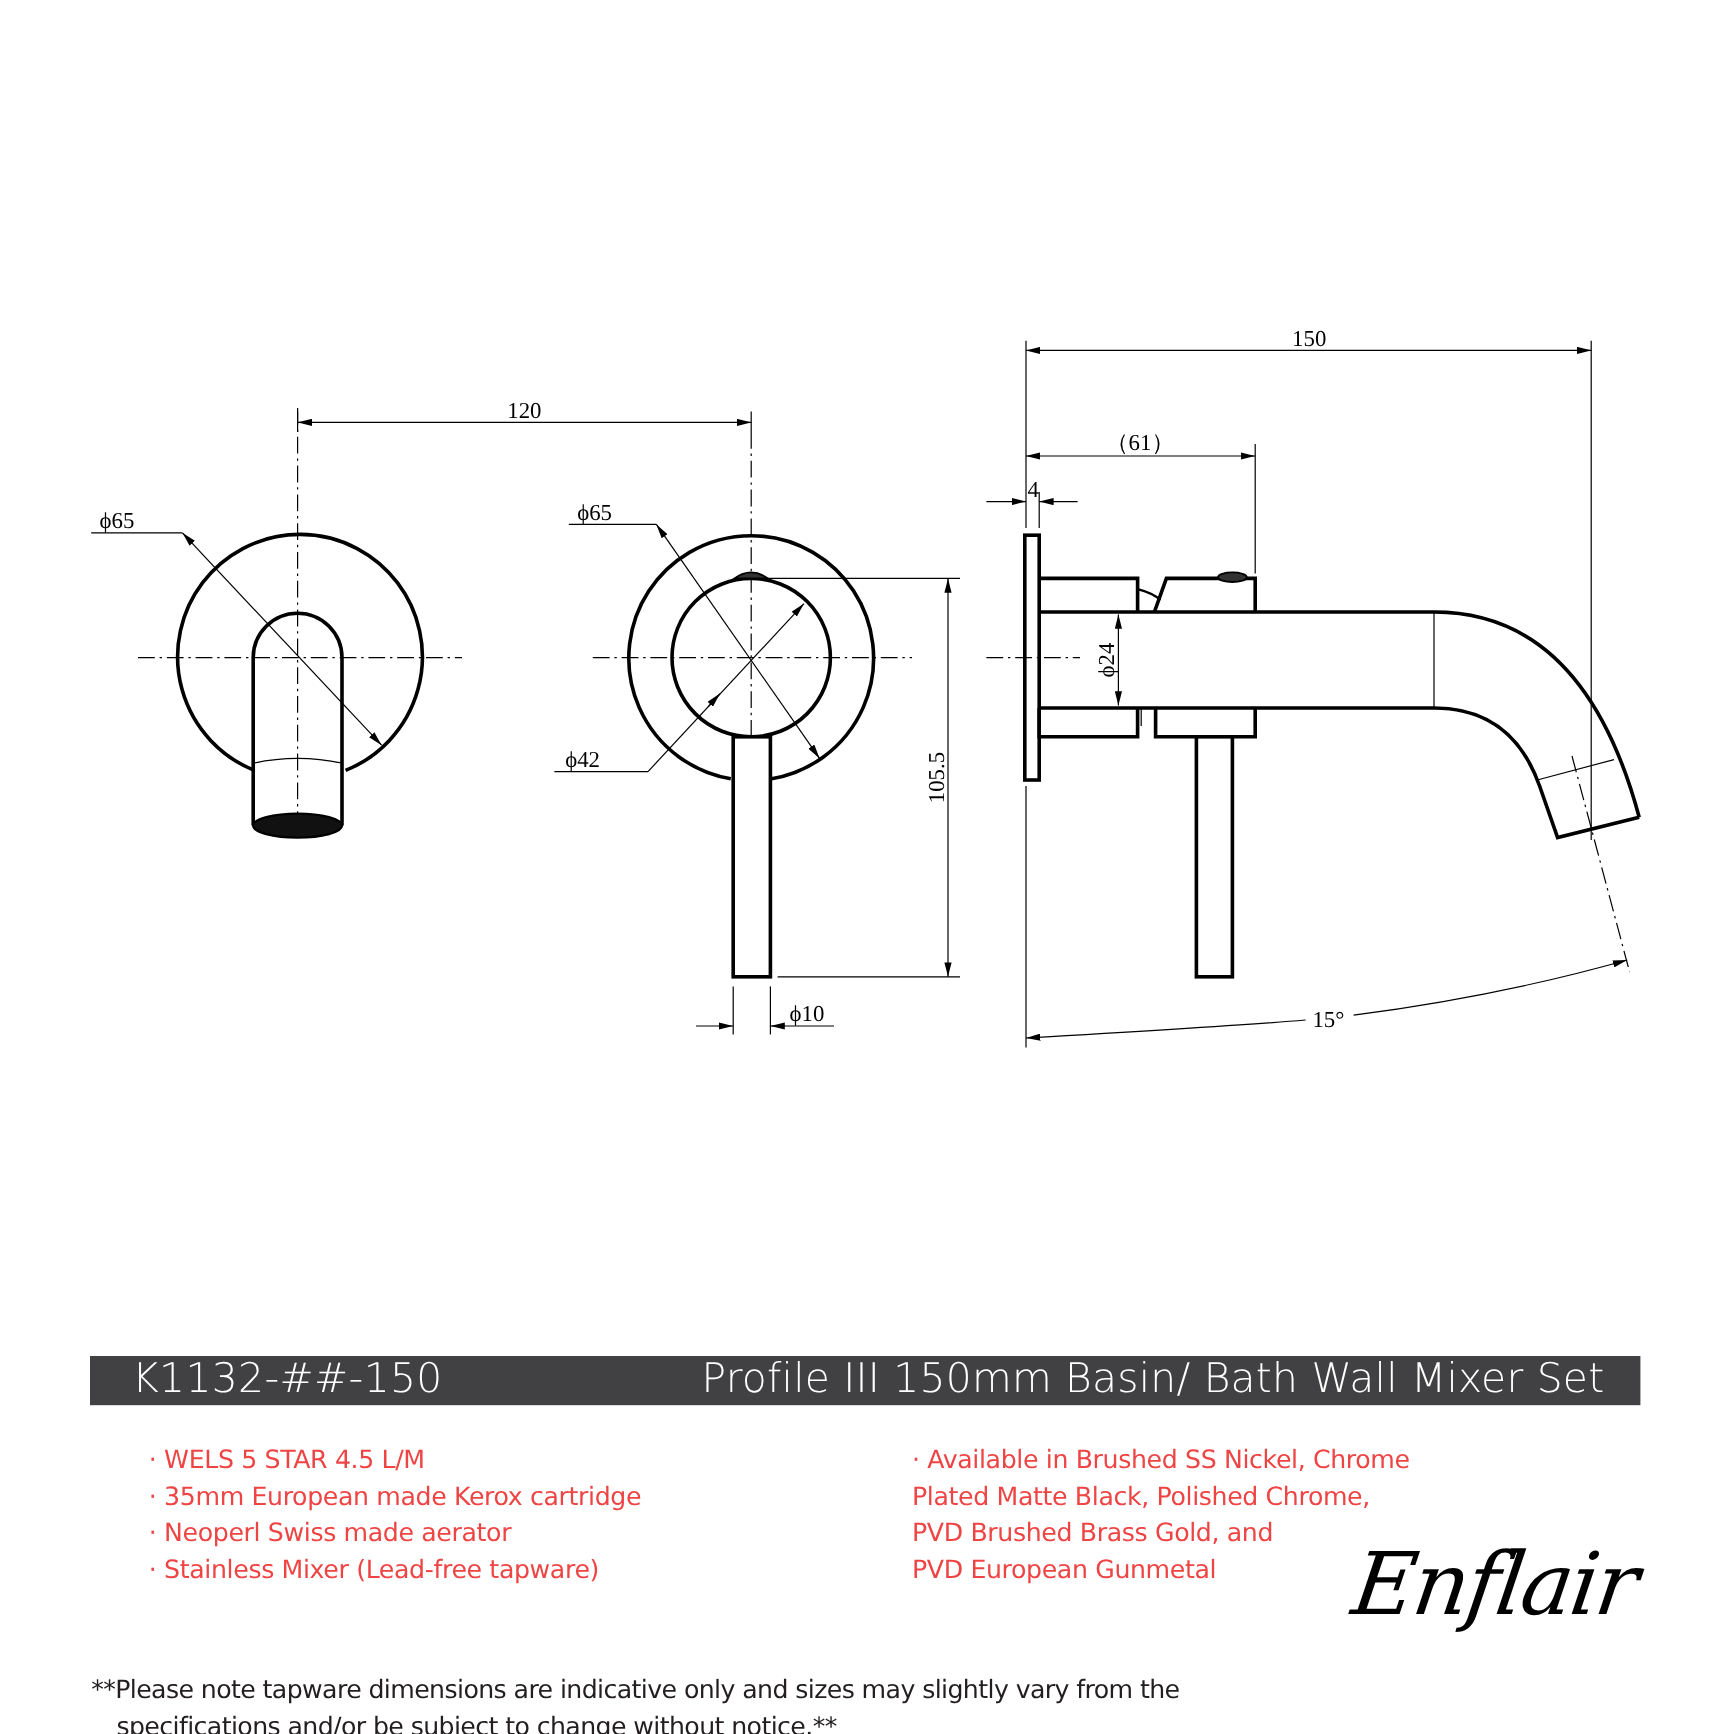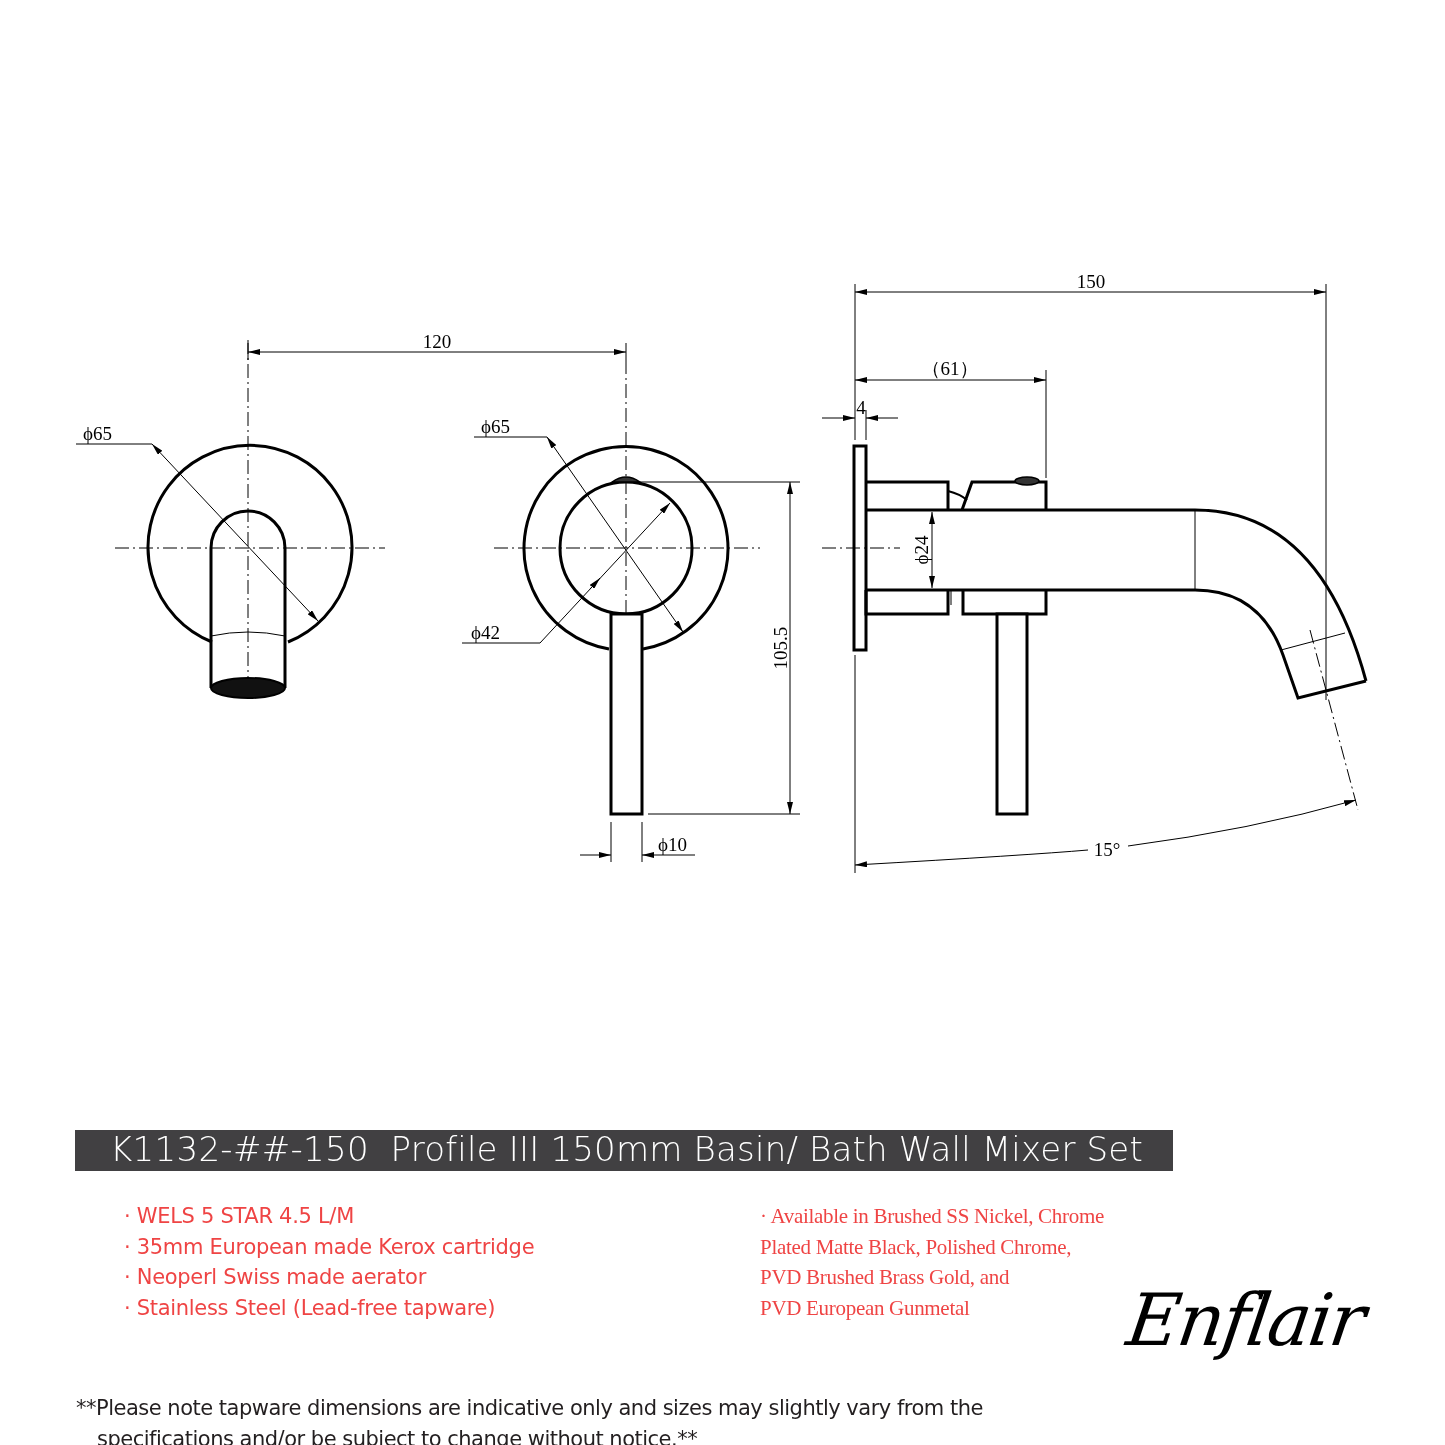--- a/index.html
+++ b/index.html
@@ -1,24 +1,24 @@
 <!DOCTYPE html>
 <html><head>
   <meta charset="utf-8">
   <style>
     html, body { margin: 0; padding: 0; background: #ffffff; }
     body { width: 1445px; height: 1445px; position: relative; overflow: hidden; font-family: "Liberation Sans", sans-serif; }
     #drawing { position: absolute; left: 0; top: 0; width: 1445px; height: 1100px; }
     .dim-text { font-family: "Liberation Serif", serif; font-size: 19px; fill: #000; }
-    .title-bar { position: absolute; left: 75px; top: 1130px; width: 1098px; height: 41px; background: #414042; color: #fff; font-family: "DejaVu Sans", sans-serif; font-size: 34px; font-weight: 300; }
+    .title-bar { position: absolute; left: 75px; top: 1130px; width: 1292px; height: 41px; background: #414042; color: #fff; font-family: "DejaVu Sans", sans-serif; font-size: 34px; font-weight: 300; }
     .title-bar .code { position: absolute; left: 35px; top: -1px; letter-spacing: 0.3px; }
     .title-bar .name { position: absolute; right: 30px; top: -1px; letter-spacing: 0.2px; }
     .features { position: absolute; font-family: "DejaVu Sans", sans-serif; font-size: 21px; line-height: 30.5px; color: #ef4444; margin: 0; padding: 0; list-style: none; }
     .features.left { left: 124px; top: 1201px; }
-    .features.right { left: 760px; top: 1201px; font-family: Liberation Serif, serif; }
+    .features.right { left: 760px; top: 1201px; }
     .features li { white-space: nowrap; letter-spacing: -0.3px; }
     .disclaimer { position: absolute; left: 76px; top: 1393px; font-family: "DejaVu Sans", sans-serif; font-size: 21px; line-height: 31px; color: #231f20; letter-spacing: -0.5px; }
     .disclaimer .line2 { padding-left: 21px; display: block; }
     .logo { position: absolute; left: 1128px; top: 1278px; font-family: "DejaVu Serif", serif; font-style: italic; font-size: 72px; color: #000; letter-spacing: -2px; transform: skewX(-8deg); }
   </style>
 </head>
 <body>
 
 <svg id="drawing" viewBox="0 0 1445 1100" xmlns="http://www.w3.org/2000/svg">
   <defs>
@@ -132,21 +132,21 @@
 
 <div class="title-bar">
   <span class="code">K1132-##-150</span>
   <span class="name">Profile III  150mm Basin/ Bath Wall Mixer Set</span>
 </div>
 
 <ul class="features left">
   <li>· WELS 5 STAR 4.5 L/M</li>
   <li>· 35mm European made Kerox cartridge</li>
   <li>· Neoperl Swiss made aerator</li>
-  <li>· Stainless Steel (Lead-free tapware)</li>
+  <li>· Stainless Mixer (Lead-free tapware)</li>
 </ul>
 
 <ul class="features right">
   <li>· Available in Brushed SS Nickel, Chrome</li>
   <li>Plated Matte Black, Polished Chrome,</li>
   <li>PVD Brushed Brass Gold, and</li>
   <li>PVD European Gunmetal</li>
 </ul>
 
 <div class="disclaimer">

